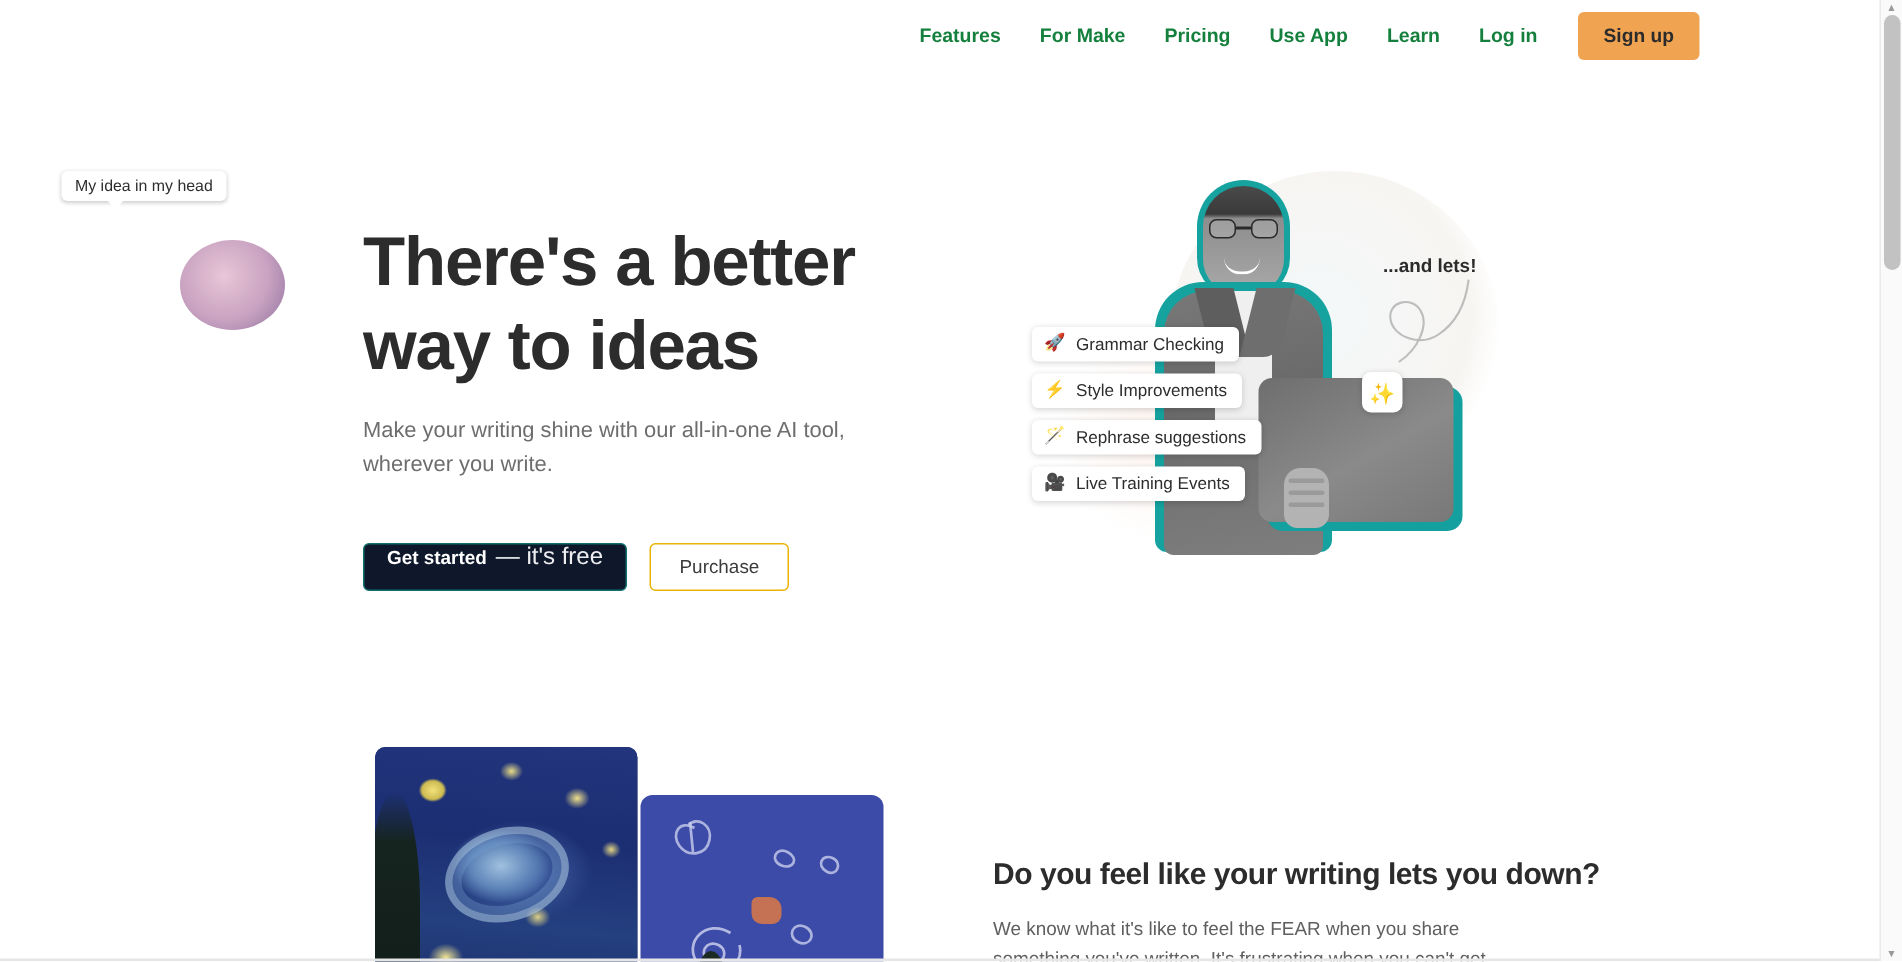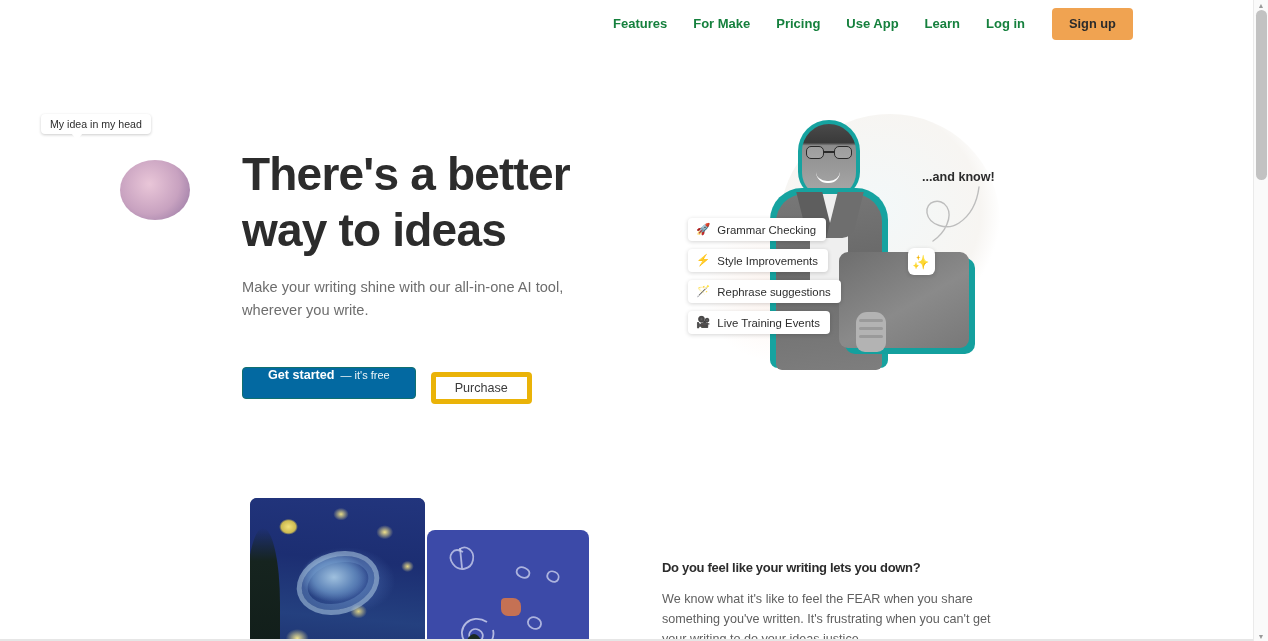--- a/index.html
+++ b/index.html
@@ -114,49 +114,48 @@
     color: #6d6d6d;
     max-width: 325px;
   }
   .hero-buttons {
     margin-top: 40px;
     display: flex;
     align-items: center;
     gap: 15px;
   }
   .btn-primary {
-    background: #0369a1;
+    background: #0f172a;
     border: 1px solid #11706f;
     border-radius: 4px;
     height: 32px;
-    padding: 0 25px;
+    padding: 0 15px;
     color: #ffffff;
     font-size: 12.6px;
     display: inline-flex;
     align-items: baseline;
     gap: 6px;
     cursor: pointer;
     font-family: "Liberation Sans", sans-serif;
     white-space: nowrap;
   }
   .btn-primary .lead { font-weight: bold; }
-  .btn-primary .tail { font-weight: normal; font-size: 11px; opacity: .93; }
+  .btn-primary .tail { font-weight: normal; font-size: 16px; opacity: .93; }
 
   .btn-secondary {
     background: #ffffff;
-    border: 5px solid #eab308;
+    border: 1px solid #eab308;
     border-radius: 4px;
     height: 32px;
     padding: 0 19px;
     color: #3b3b3b;
     font-size: 12.6px;
     cursor: pointer;
     font-family: "Liberation Sans", sans-serif;
     white-space: nowrap;
-    margin-top: 10px;
   }
   .hero-note {
     margin-top: 33px;
     font-size: 11.8px;
     color: #8a8a8a;
   }
 
   
   .hero-art {
     position: absolute;
@@ -461,25 +460,26 @@
     border-radius: 50% 50% 6px 6px;
   }
 
   .sect-right {
     position: absolute;
     left: 662px;
     top: 560px;
     width: 350px;
   }
   .sect-title {
-    font-size: 13px;
+    font-size: 20px;
     font-weight: bold;
     color: #2c2c2c;
     letter-spacing: -0.3px;
     white-space: nowrap;
+    margin-top: 12px;
   }
   .sect-body {
     margin-top: 14px;
     font-size: 12.6px;
     line-height: 20px;
     color: #5f5f5f;
     width: 340px;
   }
 
   
@@ -579,21 +579,21 @@
     </div>
 
     <div class="laptop-outline"></div>
     <div class="laptop"></div>
     <div class="hand"></div>
 
     <div class="sparkle-card">
       <span>✨</span>
     </div>
 
-    <div class="and-more">...and know!</div>
+    <div class="and-more">...and lets!</div>
     <svg class="squiggle" viewBox="0 0 80 85">
       <path d="M64 2 C62 18, 56 30, 44 38 C32 46, 14 40, 12 28 C10 16, 26 12, 32 22 C38 32, 30 48, 18 56" fill="none" stroke="#bdbdbd" stroke-width="1.4" stroke-linecap="round"></path>
     </svg>
 
     <div class="chips">
       <div class="chip">
         <span class="emo">🚀</span>
         <span>Grammar Checking</span>
       </div>
       <div class="chip">

